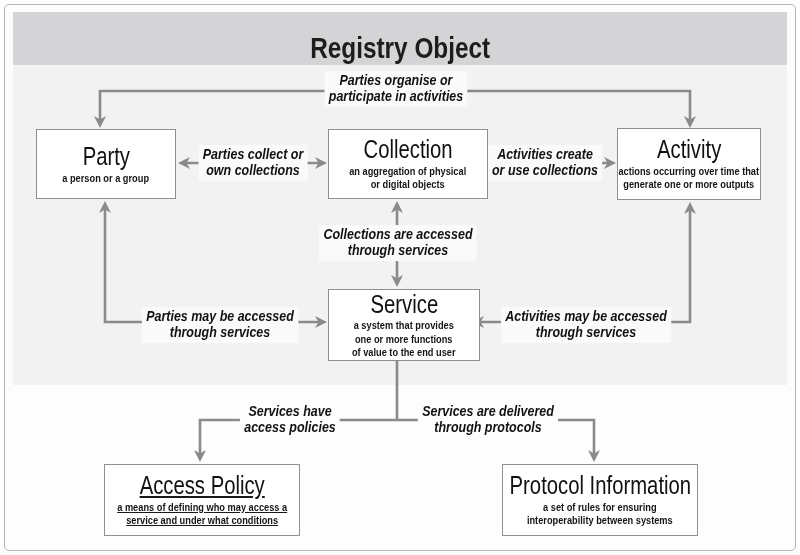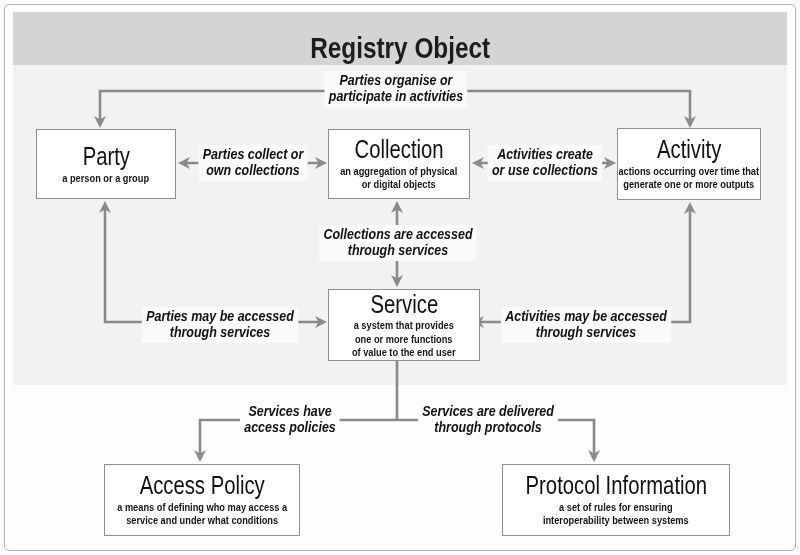--- a/index.html
+++ b/index.html
@@ -105,46 +105,46 @@
       <path class="head" d="M200 462 L194 450 L200 453.5 L206 450 Z"></path>
       <path class="head" d="M594 462 L588 450 L594 453.5 L600 450 Z"></path>
     </g>
   </svg>
 
   <div class="node" style="left:36px;top:129px;width:140px;height:70px;">
     <div class="node-title">Party</div>
     <div class="node-sub">a person or a group</div>
   </div>
 
-  <div class="node" style="left:328px;top:129px;width:142px;height:70px;">
+  <div class="node" style="left:328px;top:129px;width:160px;height:70px;">
     <div class="node-title">Collection</div>
     <div class="node-sub">an aggregation of physical
 or digital objects</div>
   </div>
 
   <div class="node" style="left:617px;top:128px;width:144px;height:72px;">
     <div class="node-title">Activity</div>
     <div class="node-sub">actions occurring over time that
 generate one or more outputs</div>
   </div>
 
   <div class="node" style="left:328px;top:289px;width:152px;height:72px;">
     <div class="node-title">Service</div>
     <div class="node-sub">a system that provides
 one or more functions
 of value to the end user</div>
   </div>
 
-  <div class="node" style="left:104px;top:464px;width:196px;height:72px;">
+  <div class="node" style="left:104px;top:464px;width:196px;height:72px;text-decoration:underline;">
     <div class="node-title">Access Policy</div>
     <div class="node-sub">a means of defining who may access a
 service and under what conditions</div>
   </div>
 
-  <div class="node" style="left:502px;top:464px;width:228px;height:72px;">
+  <div class="node" style="left:502px;top:464px;width:196px;height:72px;">
     <div class="node-title">Protocol Information</div>
     <div class="node-sub">a set of rules for ensuring
 interoperability between systems</div>
   </div>
 
   <div class="lbl" style="left:396px;top:89px;">Parties organise or
 participate in activities</div>
   <div class="lbl" style="left:253px;top:163px;">Parties collect or
 own collections</div>
   <div class="lbl" style="left:545px;top:163px;">Activities create

